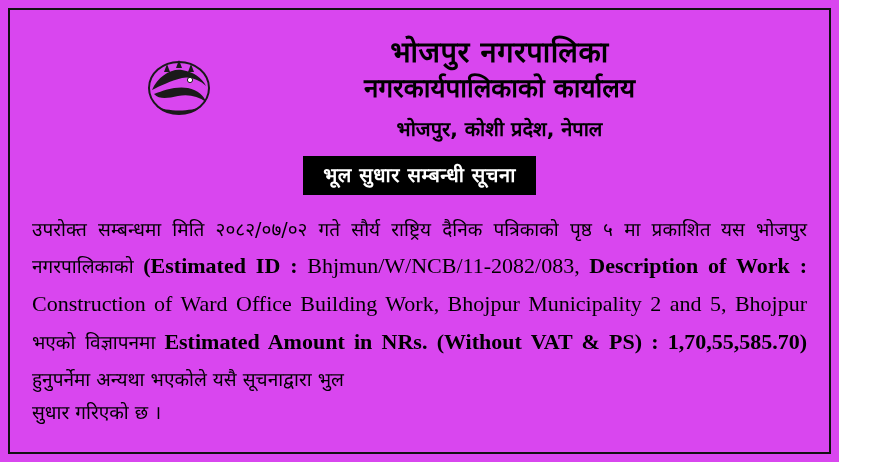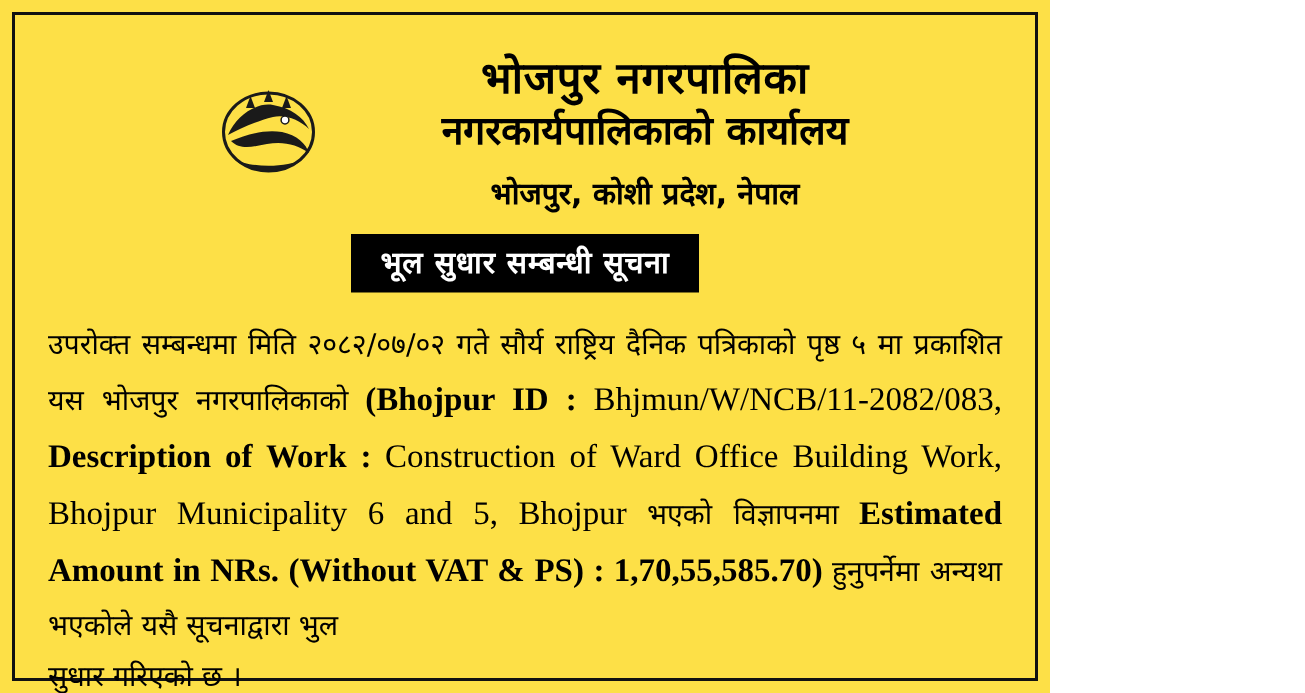--- a/index.html
+++ b/index.html
@@ -9,23 +9,23 @@
   }
   body {
     width: 870px;
     height: 462px;
     font-family: "Liberation Serif", "DejaVu Serif", serif;
     color: #000000;
     overflow: hidden;
   }
   .notice-page {
     position: relative;
-    width: 700px;
+    width: 839px;
     height: 462px;
-    background: #fde047;
+    background: #d946ef;
     box-sizing: border-box;
   }
   .notice-border {
     position: absolute;
     left: 8px;
     top: 8px;
     right: 8px;
     bottom: 8px;
     border: 2px solid #111;
     box-sizing: border-box;
@@ -158,24 +158,24 @@
       </div>
     </div>
 
     <div class="title-wrap">
       <span class="title-banner">भूल सुधार सम्बन्धी सूचना</span>
     </div>
 
     <div class="body-text">
       <span class="dev">उपरोक्त सम्बन्धमा मिति २०८२/०७/०२ गते सौर्य राष्ट्रिय दैनिक पत्रिकाको पृष्ठ ५ मा प्रकाशित</span>
       <span class="dev">यस   भोजपुर   नगरपालिकाको</span>
-      <span class="lat-b">(Bhojpur ID :</span>
+      <span class="lat-b">(Estimated ID :</span>
       <span class="lat">Bhjmun/W/NCB/11-2082/083,</span>
       <span class="lat-b">Description of Work :</span>
-      <span class="lat">Construction of Ward Office Building Work, Bhojpur Municipality 6 and 5, Bhojpur</span>
+      <span class="lat">Construction of Ward Office Building Work, Bhojpur Municipality 2 and 5, Bhojpur</span>
       <span class="dev">भएको विज्ञापनमा</span>
       <span class="lat-b">Estimated Amount in NRs. (Without VAT &amp; PS) :</span>
       <span class="lat-b">1,70,55,585.70)</span>
       <span class="dev">हुनुपर्नेमा अन्यथा भएकोले यसै सूचनाद्वारा भुल</span>
     </div>
 
     <div class="sign-row">
       <div class="sign-left">सुधार गरिएको छ ।</div>
     </div>
 

